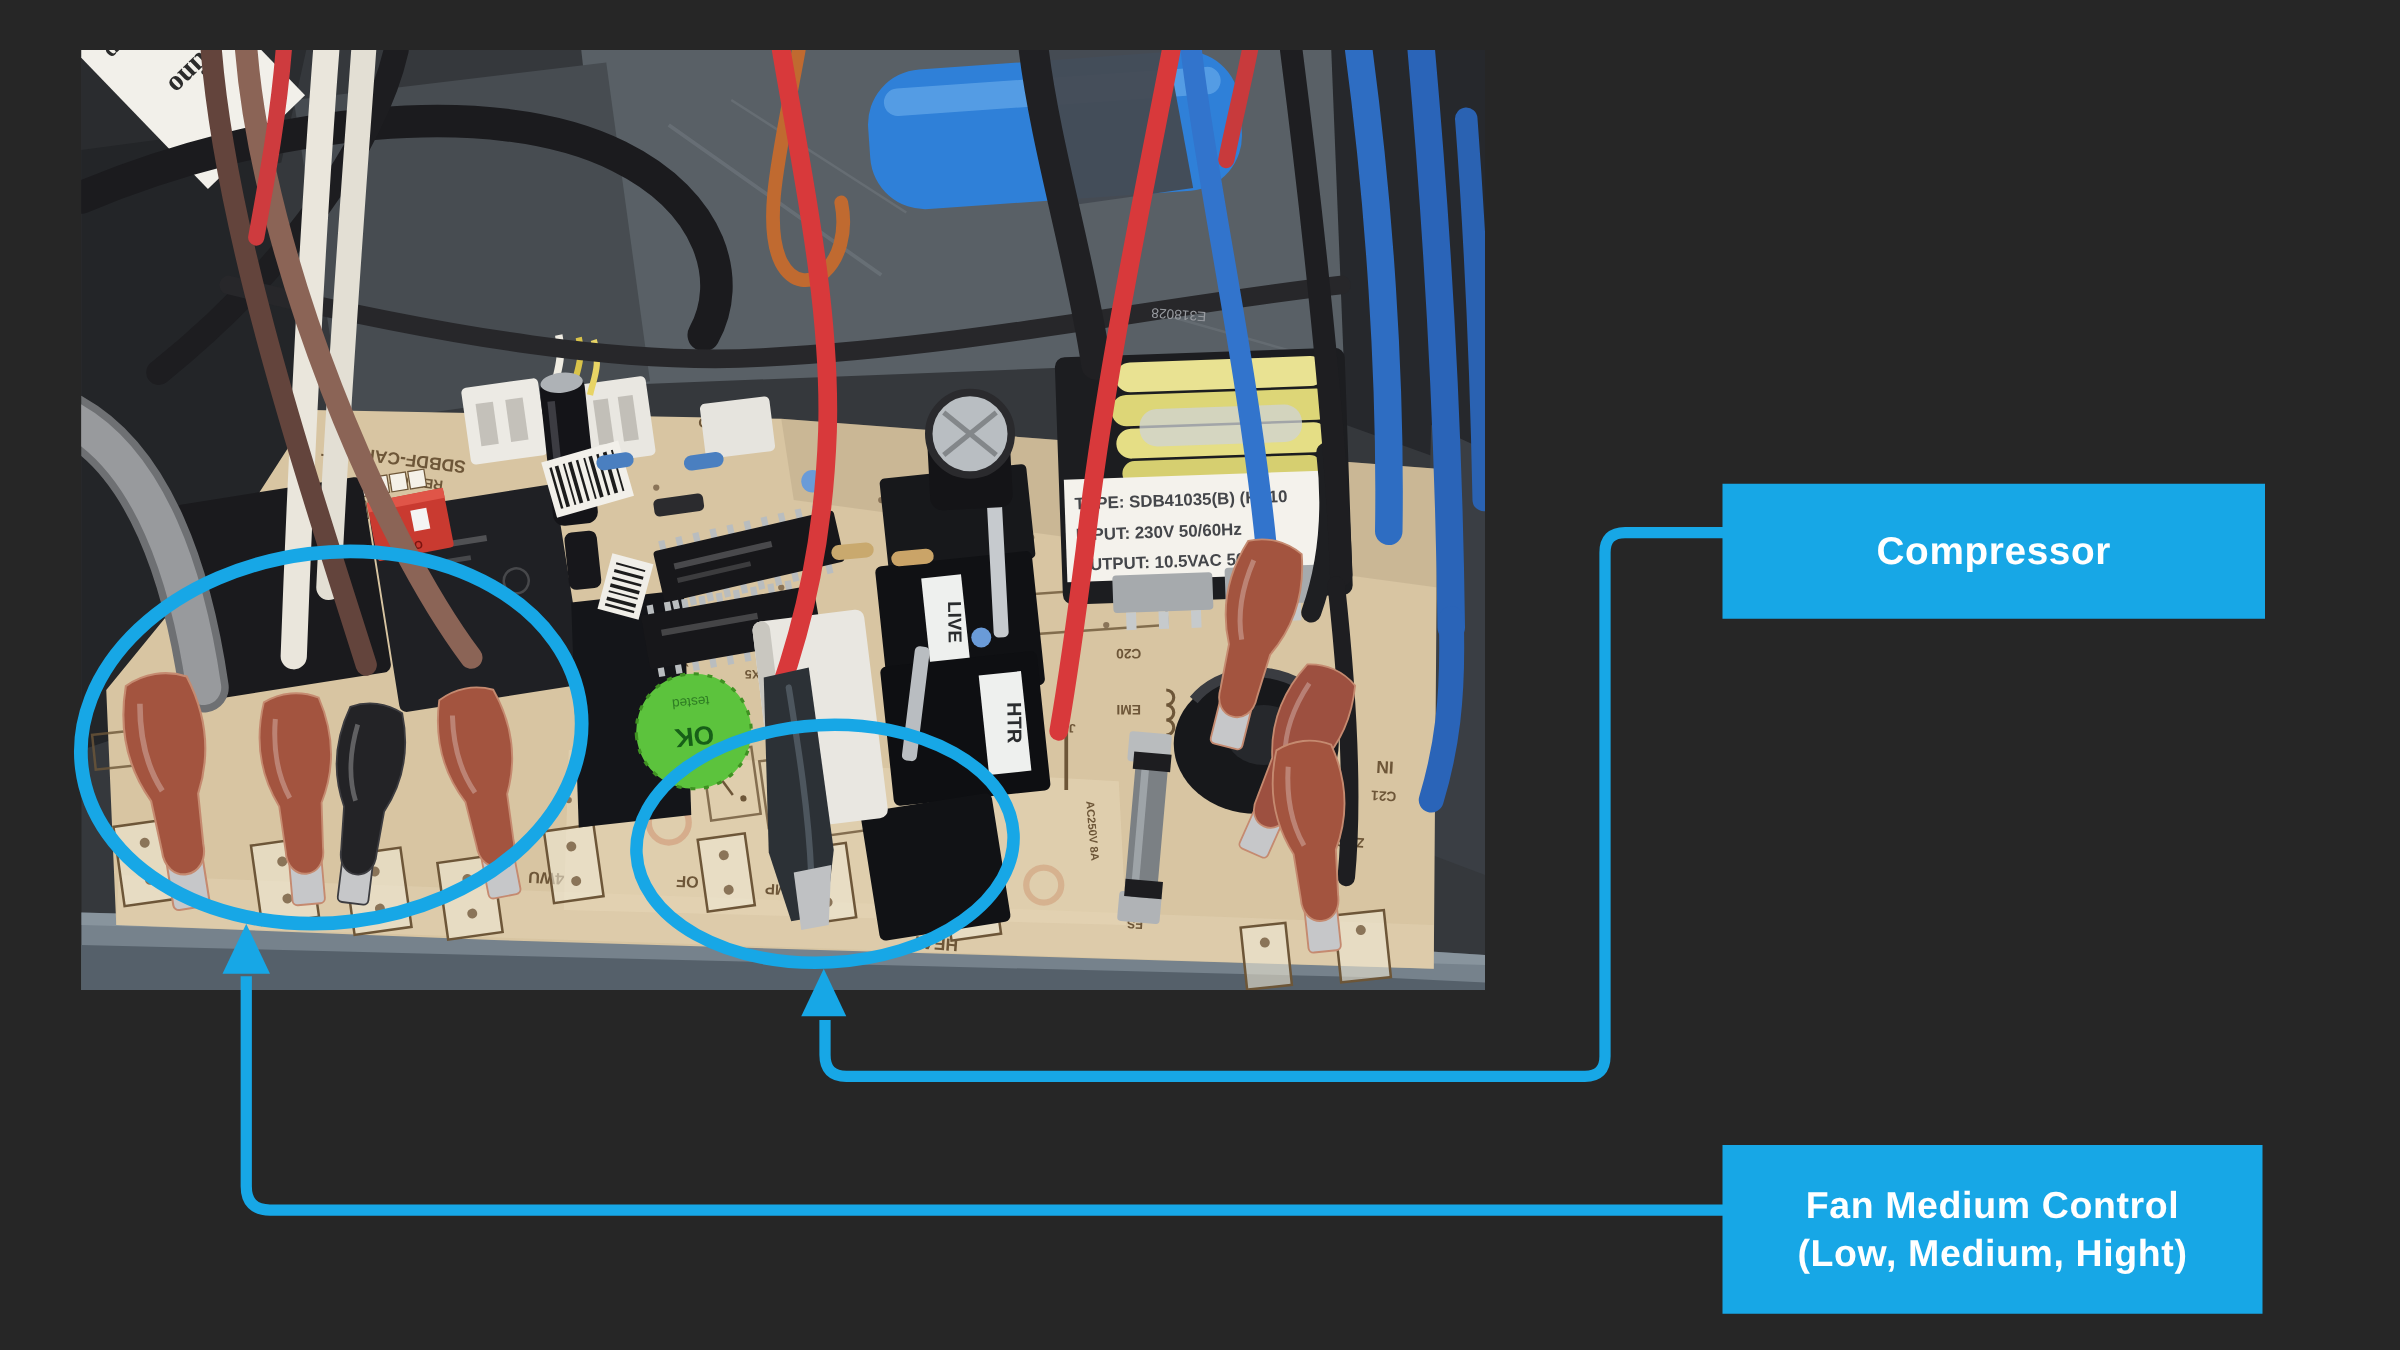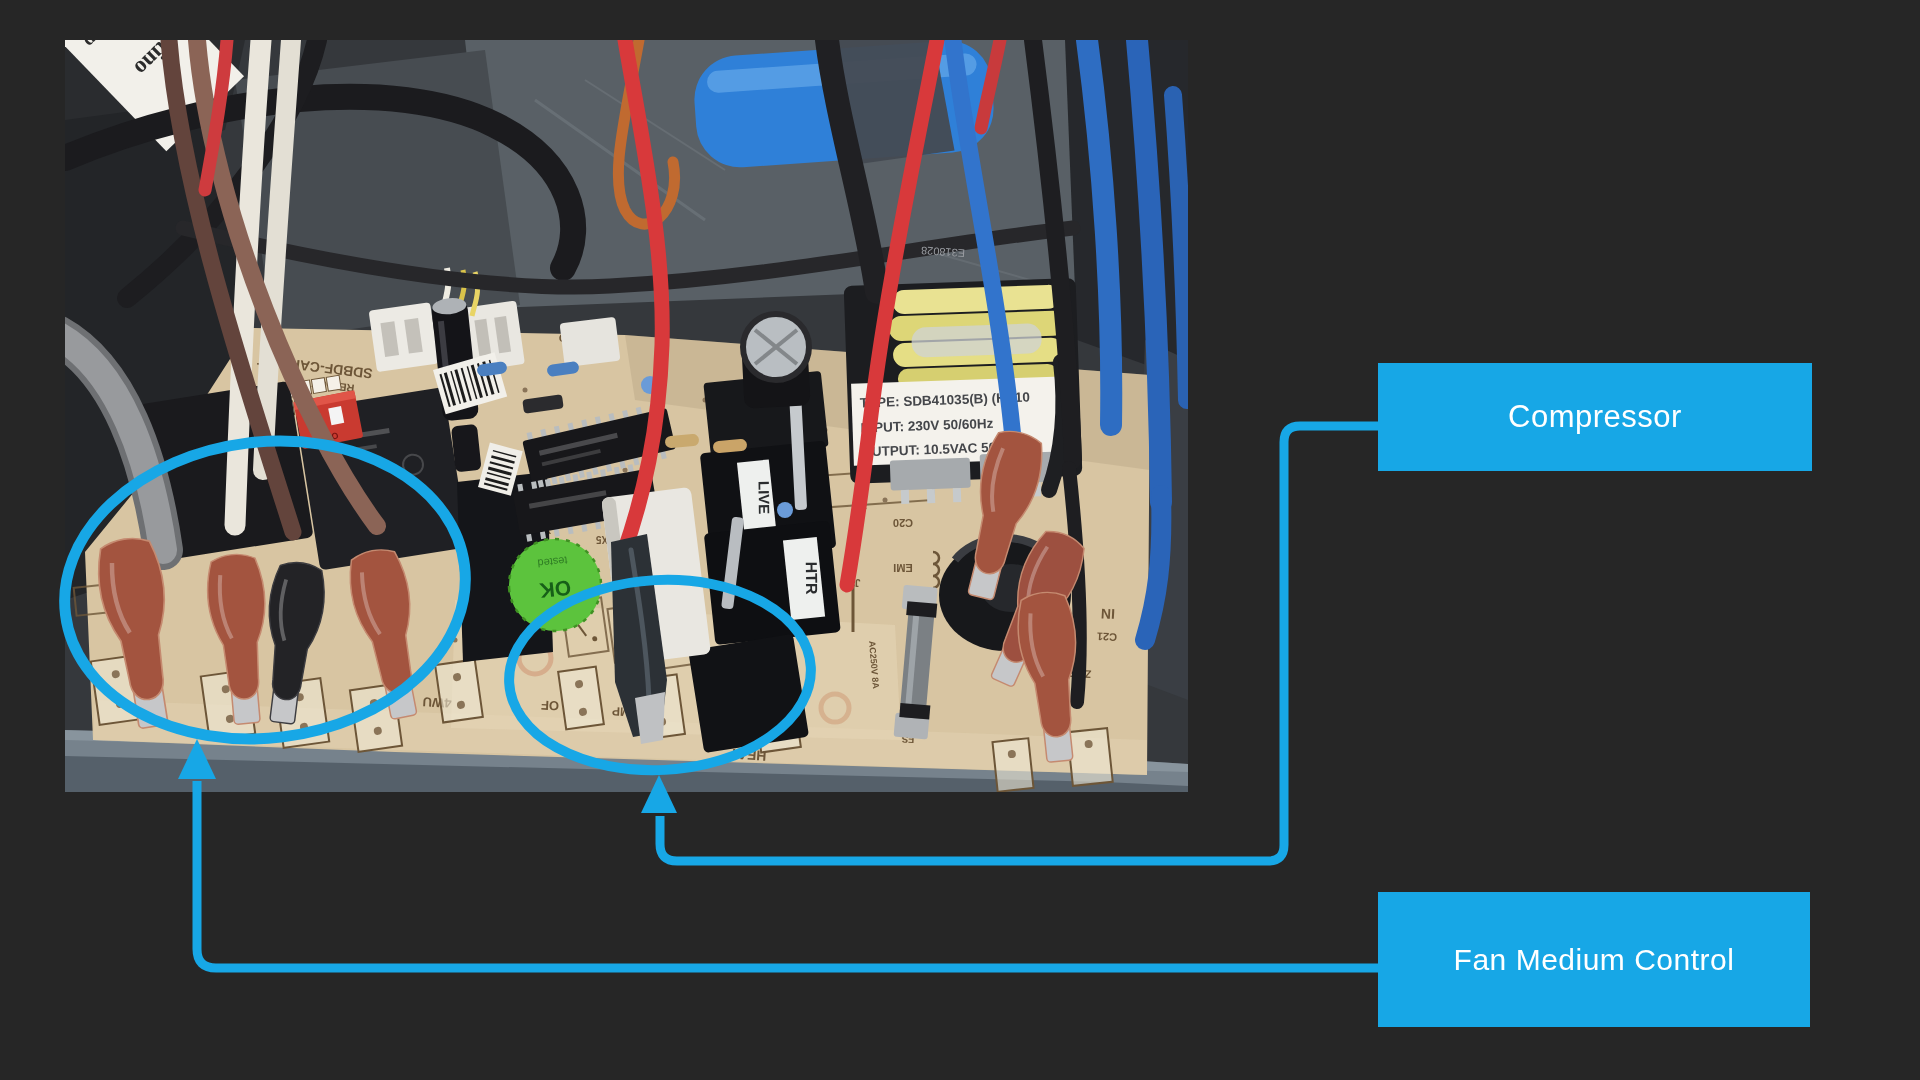--- a/index.html
+++ b/index.html
@@ -1,21 +1,21 @@
 <!DOCTYPE html>
 <html><head>
 <meta charset="utf-8">
 <style>
   html,body{margin:0;padding:0;background:#262626;}
   .stage{position:relative;width:1920px;height:1080px;background:#262626;overflow:hidden;
          font-family:"Liberation Sans",sans-serif;}
   .photo-svg{position:absolute;left:65px;top:40px;width:1123px;height:752px;display:block;}
   .overlay-svg{position:absolute;left:0;top:0;width:1920px;height:1080px;display:block;pointer-events:none;}
   .callout{position:absolute;background:#17a7e6;color:#ffffff;display:flex;flex-direction:column;
-           align-items:center;justify-content:center;text-align:center;font-weight:normal;letter-spacing:.5px;}
+           align-items:center;justify-content:center;text-align:center;font-weight:bold;letter-spacing:.5px;margin-top:24px;}
   .callout.compressor{left:1378px;top:363px;width:434px;height:108px;font-size:31px;}
   .callout.fan{left:1378px;top:892px;width:432px;height:135px;font-size:30px;line-height:39px;}
   .sk{fill:#6d5638;font-weight:bold;}
   .padbox{fill:#efe7d3;fill-opacity:.6;stroke:#6d5638;stroke-width:2;}
   .outbox{fill:none;stroke:#6d5638;stroke-width:2;opacity:.8;}
   text{user-select:none;}
 </style>
 </head>
 <body>
 
@@ -405,15 +405,16 @@
     </g>
     <polygon points="659,775 641,813 677,813" fill="#17a7e6"></polygon>
     <polygon points="197,739 178,779 216,779" fill="#17a7e6"></polygon>
   </svg>
 
   <div class="callout compressor">
     <span>Compressor</span>
   </div>
   <div class="callout fan">
     <span>Fan Medium Control</span>
+    <span>(Low, Medium, Hight)</span>
   </div>
 
 </div>
 
 </body></html>

